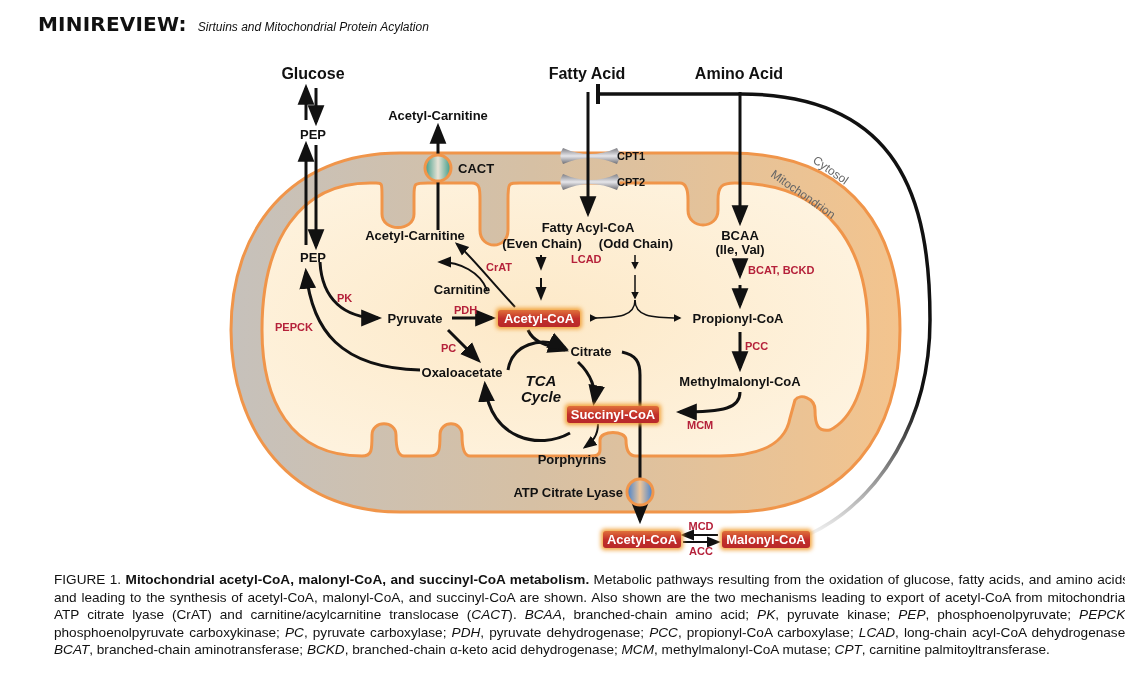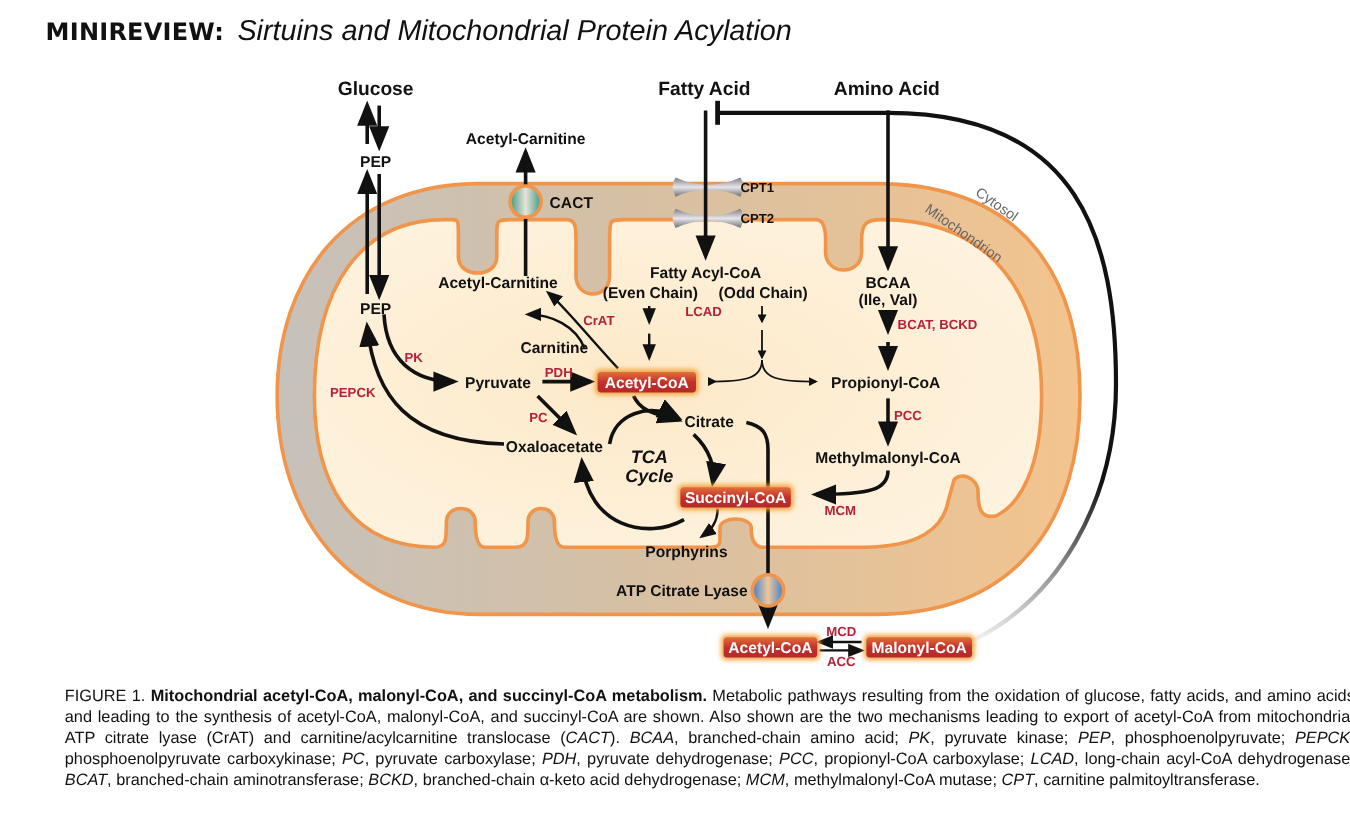--- a/index.html
+++ b/index.html
@@ -1,19 +1,19 @@
 <!DOCTYPE html>
 <html><head>
 <meta charset="utf-8">
 <style>
   html, body { margin:0; padding:0; background:#ffffff; }
   body { width:1125px; height:697px; position:relative; overflow:hidden; font-family:"Liberation Sans", sans-serif; }
   .header { position:absolute; left:38px; top:12px; font-size:18px; color:#111; white-space:nowrap; }
   .header .tag { font-family:"DejaVu Sans", sans-serif; font-weight:bold; letter-spacing:0.2px; font-size:20px; }
-  .header .title { font-style:italic; margin-left:6px; font-size:24px; }
+  .header .title { font-style:italic; margin-left:6px; font-size:12px; }
   svg.diagram { position:absolute; left:0; top:0; }
   .lbl { font-family:"Liberation Sans", sans-serif; font-weight:bold; fill:#111; }
   .enz { font-family:"Liberation Sans", sans-serif; font-weight:bold; fill:#b5213a; }
   .small { font-family:"Liberation Sans", sans-serif; fill:#666; font-size:12px; }
   .pilltext { font-family:"Liberation Sans", sans-serif; font-weight:bold; fill:#ffffff; font-size:13px; }
   .caption { position:absolute; left:54px; top:571px; width:1075px; font-size:13.6px; line-height:17.6px; color:#111; text-align:justify; }
   .caption b { font-weight:bold; }
   .caption i { font-style:italic; }
 </style>
 </head>

